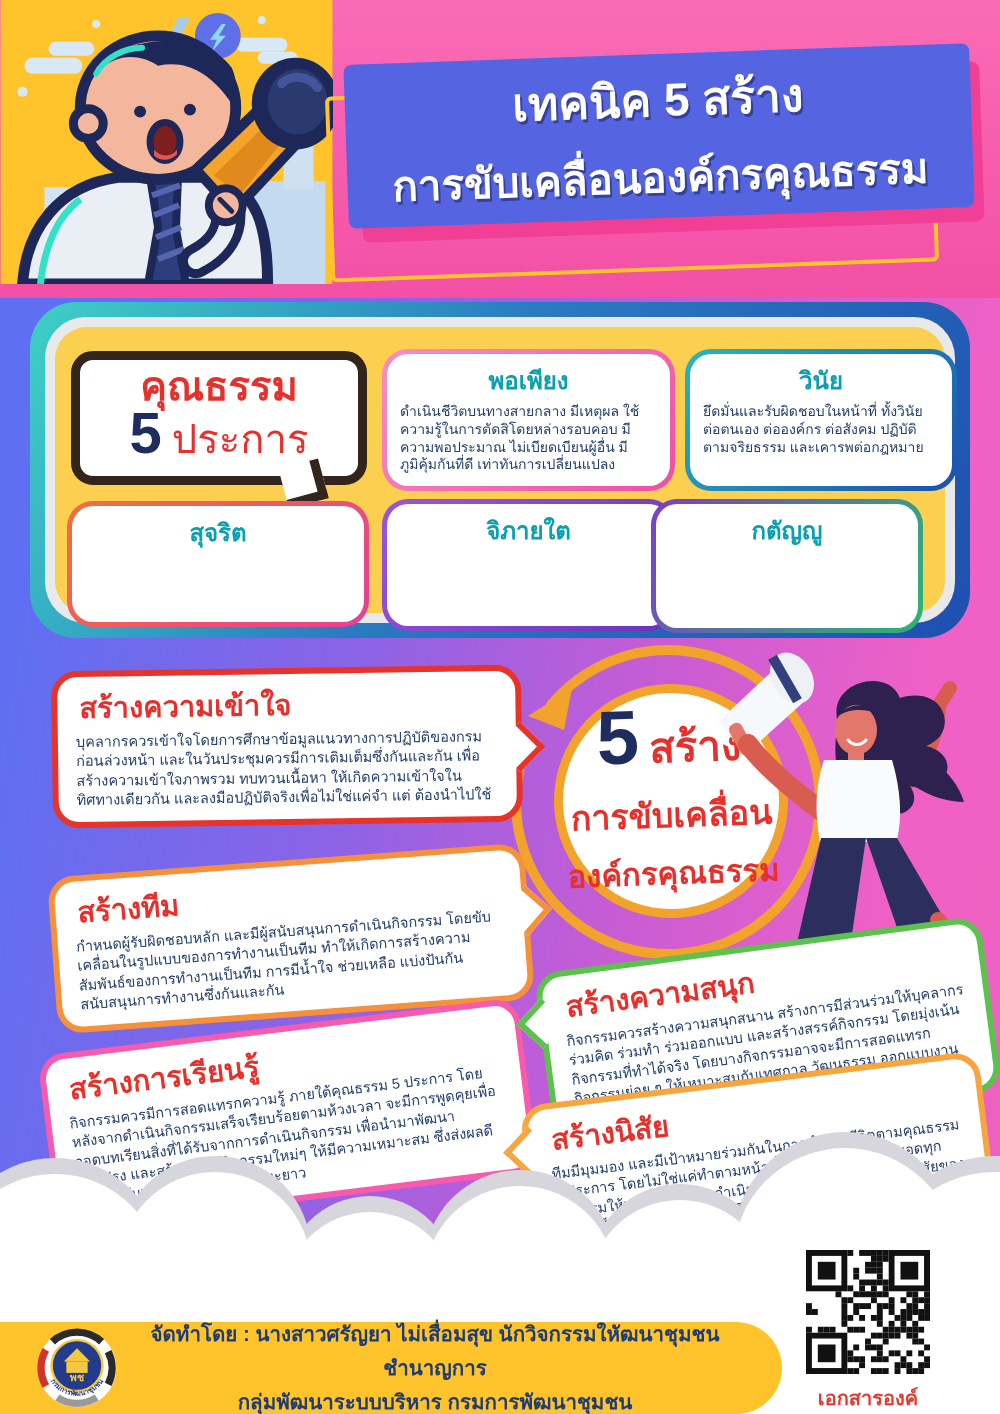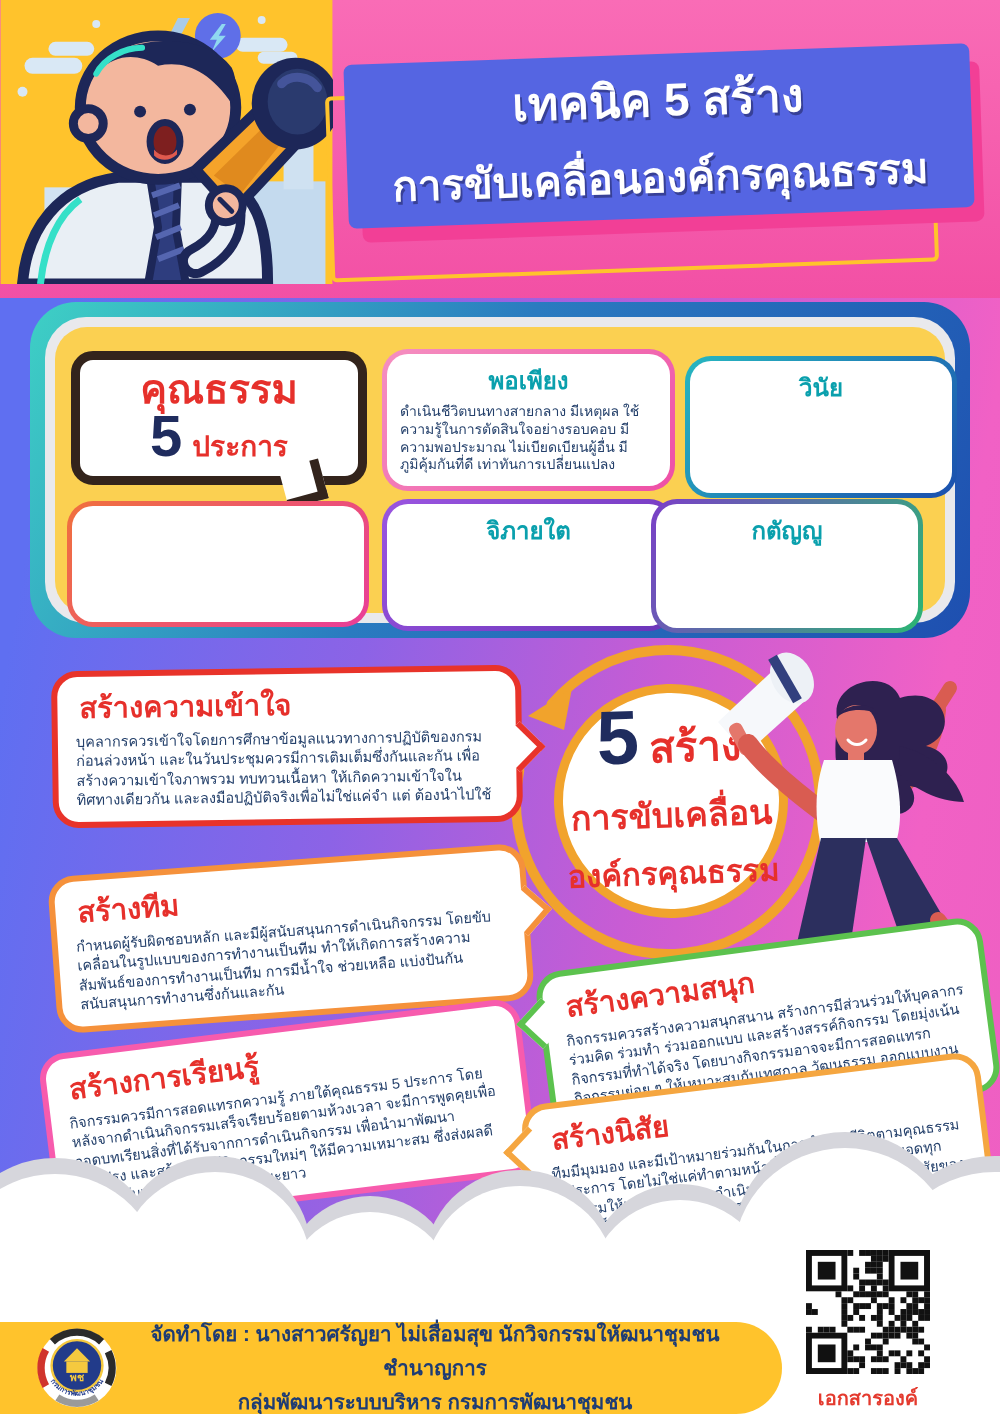--- a/index.html
+++ b/index.html
@@ -25,34 +25,34 @@
   .panel-outer{position:absolute;left:30px;top:302px;width:940px;height:336px;box-sizing:border-box;
                border-radius:46px;padding:15px;background:linear-gradient(120deg,#3ed0c5,#2a7bc0 45%,#1e4fb0);}
   .panel-mid{height:100%;box-sizing:border-box;border-radius:41px;padding:10px;background:#e9e9ec;}
   .panel-inner{position:relative;height:100%;border-radius:32px;background:#fbd051;}
   .v-bubble{position:absolute;left:16px;top:24px;width:296px;height:134px;background:#fff;
             border:9px solid #33241c;border-radius:22px;box-sizing:border-box;
             display:flex;flex-direction:column;align-items:center;justify-content:center;}
   .v-bubble .w1{font-size:40px;font-weight:bold;color:#e6302b;line-height:1.05;}
   .v-bubble .row2{display:flex;align-items:baseline;gap:10px;}
   .v-bubble .num{font-size:58px;font-weight:bold;color:#1f2c5e;line-height:.9;}
-  .v-bubble .w2{font-size:28px;font-weight:bold;color:#e6302b;}
+  .v-bubble .w2{font-size:40px;font-weight:normal;color:#e6302b;}
   .v-tail{position:absolute;right:34px;bottom:-28px;width:32px;height:32px;background:#fff;
           border-right:9px solid #33241c;border-bottom:9px solid #33241c;transform:rotate(-15deg);}
   .vcard{position:absolute;box-sizing:border-box;border-radius:26px;border:5px solid transparent;
          padding:5px 13px 6px;}
   .vcard .vh{font-size:24px;font-weight:bold;color:#0aa0ad;text-align:center;margin:2px 0 3px;}
   .vcard .vb{font-size:14px;color:#24406b;line-height:1.27;overflow-wrap:anywhere;}
   .bd-pink   {background:linear-gradient(#fff,#fff) padding-box,linear-gradient(135deg,#f58fc0,#ee4fa6) border-box;}
   .bd-blue   {background:linear-gradient(#fff,#fff) padding-box,linear-gradient(135deg,#27b7c0,#1b4fae) border-box;}
   .bd-magenta{background:linear-gradient(#fff,#fff) padding-box,linear-gradient(135deg,#f0703d,#e93e98) border-box;}
   .bd-purple {background:linear-gradient(#fff,#fff) padding-box,linear-gradient(135deg,#9a55e0,#6a34b8) border-box;}
   .bd-green  {background:linear-gradient(#fff,#fff) padding-box,linear-gradient(120deg,#7b3fc8,#2bb673) border-box;}
   .c1{left:327px;top:22px;width:293px;height:142px;}
-  .c2{left:630px;top:29px;width:272px;height:142px;}
+  .c2{left:630px;top:22px;width:272px;height:142px;}
   .c3{left:12px;top:174px;width:302px;height:126px;}
   .c4{left:327px;top:172px;width:293px;height:132px;}
   .c5{left:596px;top:172px;width:272px;height:134px;}
   
   .ring-illo{position:absolute;left:488px;top:630px;width:364px;height:352px;}
   .circle5{position:absolute;left:554px;top:684px;width:234px;height:234px;border-radius:50%;
            background:#fff;border:9px solid #f1a32c;box-sizing:border-box;transform:rotate(-2deg);
            display:flex;flex-direction:column;align-items:center;justify-content:center;}
   .circle5 .r1{display:flex;align-items:baseline;gap:10px;}
   .circle5 .n5{font-size:76px;font-weight:bold;color:#1f2c5e;line-height:.85;}
@@ -173,26 +173,28 @@
           <div class="w1">คุณธรรม</div>
           <div class="row2">
             <span class="num">5</span>
             <span class="w2">ประการ</span>
           </div>
           <div class="v-tail"></div>
         </div>
 
         <div class="vcard c1 bd-pink">
           <div class="vh">พอเพียง</div>
-          <div class="vb">ดำเนินชีวิตบนทางสายกลาง มีเหตุผล ใช้ความรู้ในการตัดสินใจอย่างรอบคอบ มีความพอประมาณ ไม่เบียดเบียนผู้อื่น มีภูมิคุ้มกันที่ดี เท่าทันการเปลี่ยนแปลง</div>
+          <div class="vb">ดำเนินชีวิตบนทางสายกลาง มีเหตุผล ใช้ความรู้ในการตัดสิโดยหล่างรอบคอบ มีความพอประมาณ ไม่เบียดเบียนผู้อื่น มีภูมิคุ้มกันที่ดี เท่าทันการเปลี่ยนแปลง</div>
         </div>
         <div class="vcard c2 bd-blue">
           <div class="vh">วินัย</div>
+          <div class="vb">ยึดมั่นและรับผิดชอบในหน้าที่ ทั้งวินัยต่อตนเอง ต่อองค์กร ต่อสังคม ปฏิบัติตามจริยธรรม และเคารพต่อกฎหมาย</div>
         </div>
         <div class="vcard c3 bd-magenta">
+          <div class="vh">สุจริต</div>
         </div>
         <div class="vcard c4 bd-purple">
           <div class="vh">จิภายใต</div>
         </div>
         <div class="vcard c5 bd-green">
           <div class="vh">กตัญญู</div>
         </div>
 
       </div>
     </div>

